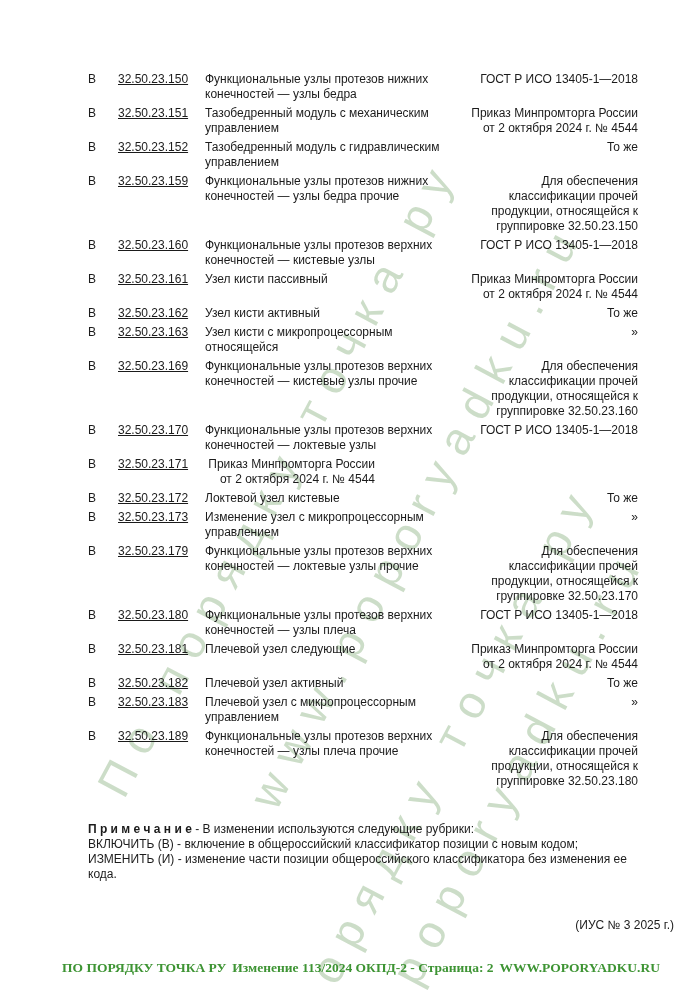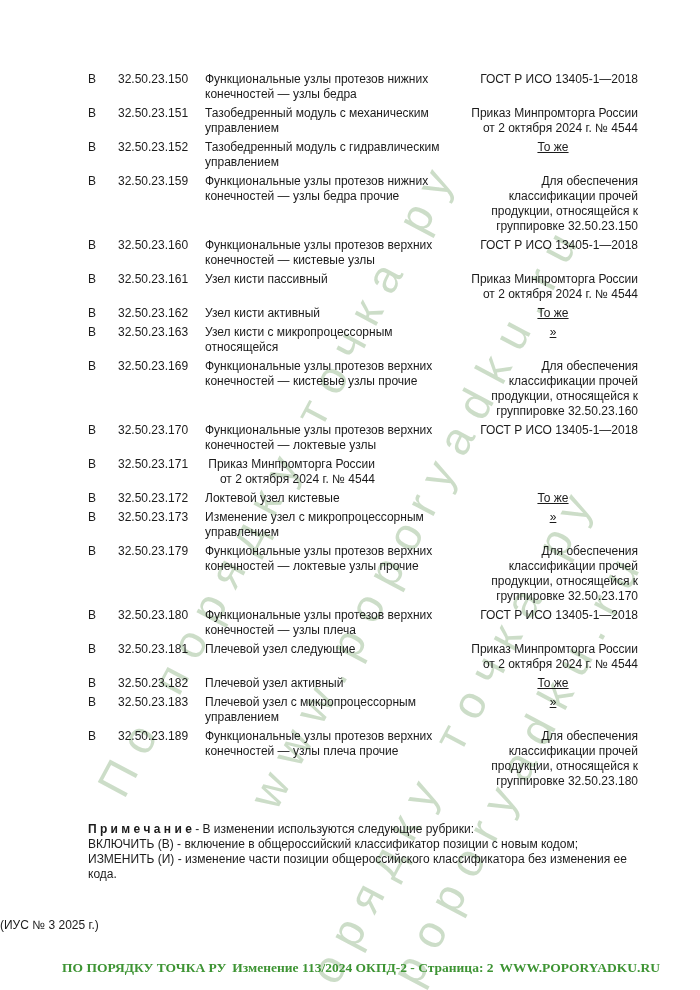--- a/index.html
+++ b/index.html
@@ -24,30 +24,30 @@
   }
   .wm1{left:86px;top:780px;}
   .wm2{left:238px;top:792px;}
   .wm3{left:225px;top:1105px;}
   .wm4{left:300px;top:1118px;}
   
   .content{position:absolute;inset:0;z-index:1;}
   .tbl{position:absolute;left:0;top:72px;width:700px;}
   .row{display:flex;align-items:flex-start;margin-bottom:4px;font-size:12px;line-height:15px;}
   .c-letter{width:30px;margin-left:88px;flex:none;}
-  .c-code{width:87px;flex:none;}
+  .c-code{width:87px;flex:none;text-decoration:underline;}
   .c-desc{width:263px;flex:none;white-space:pre-line;padding-right:6px;box-sizing:border-box;}
   .c-basis{width:170px;flex:none;white-space:pre-line;text-align:right;}
-  .c-basis.center{text-align:center;text-decoration:underline;}
+  .c-basis.center{}
   
   .note{position:absolute;left:88px;top:822px;width:560px;font-size:12px;line-height:15px;}
   .note-label{font-weight:bold;}
   .note-line{white-space:pre-line;}
   
-  .ius{position:absolute;left:0;top:918px;width:674px;text-align:left;font-size:12px;}
+  .ius{position:absolute;left:0;top:918px;width:674px;text-align:right;font-size:12px;}
   
   .footer{
     position:absolute;left:0;top:960px;width:700px;
     box-sizing:border-box;padding:0 40px 0 62px;
     display:flex;justify-content:space-between;align-items:baseline;
     font-family:"Liberation Serif", serif;
     font-weight:bold;font-size:13.5px;
     color:#3e9434;
   }
 </style>

